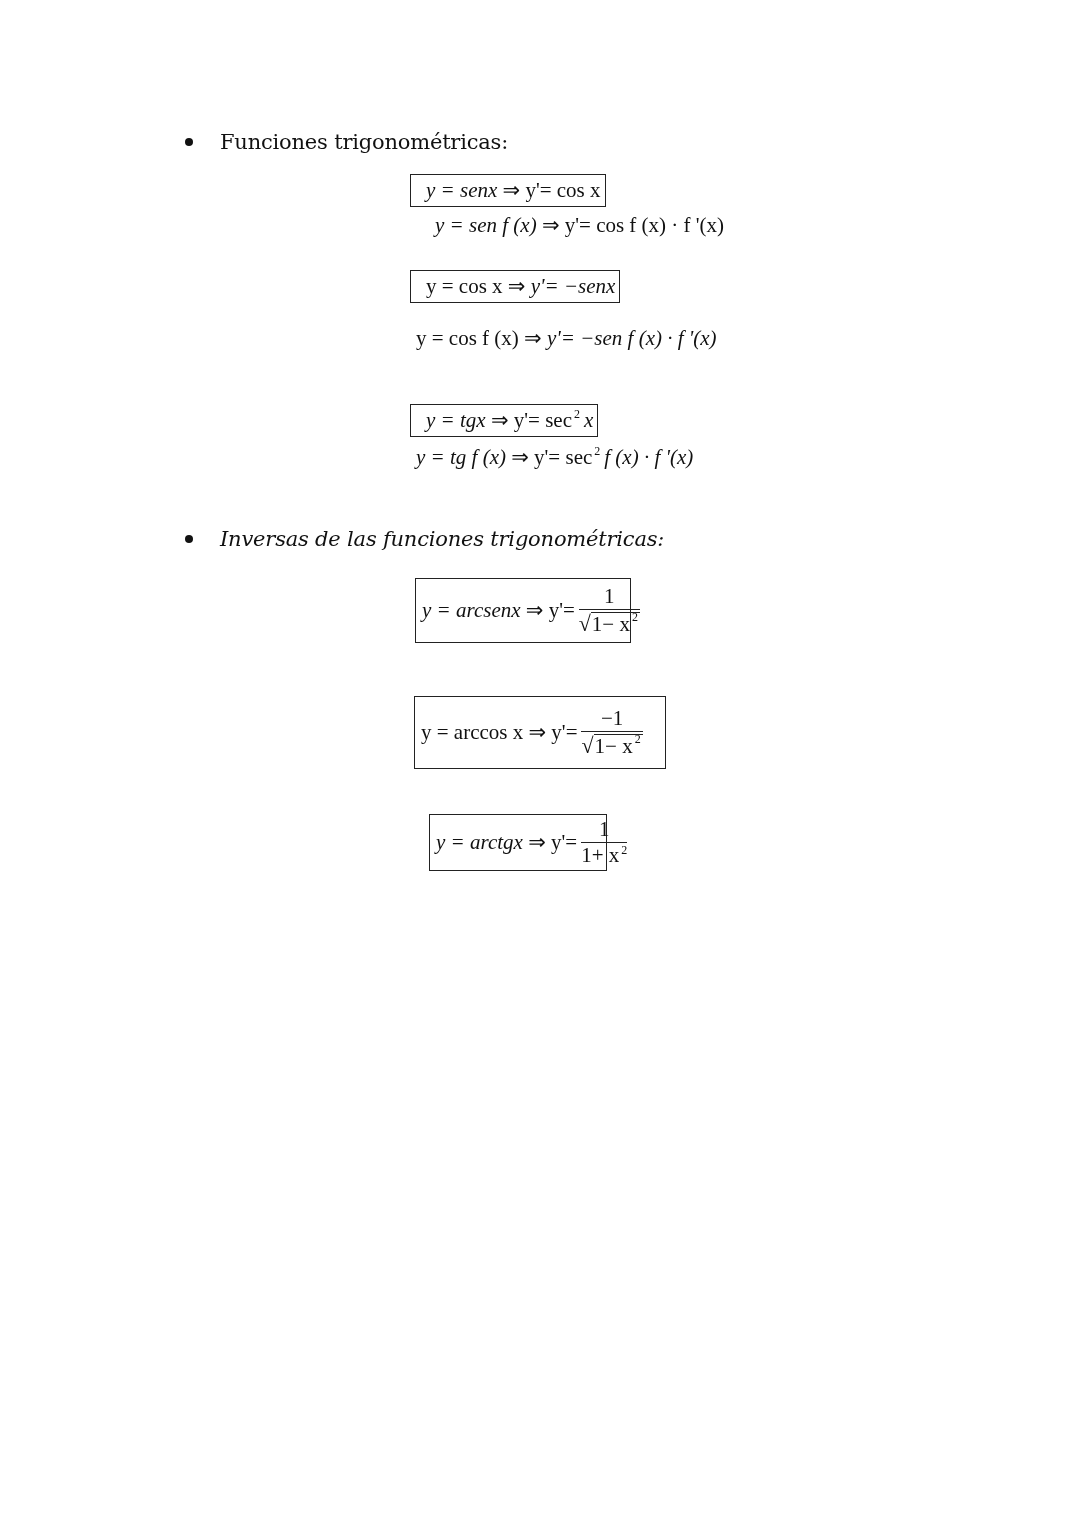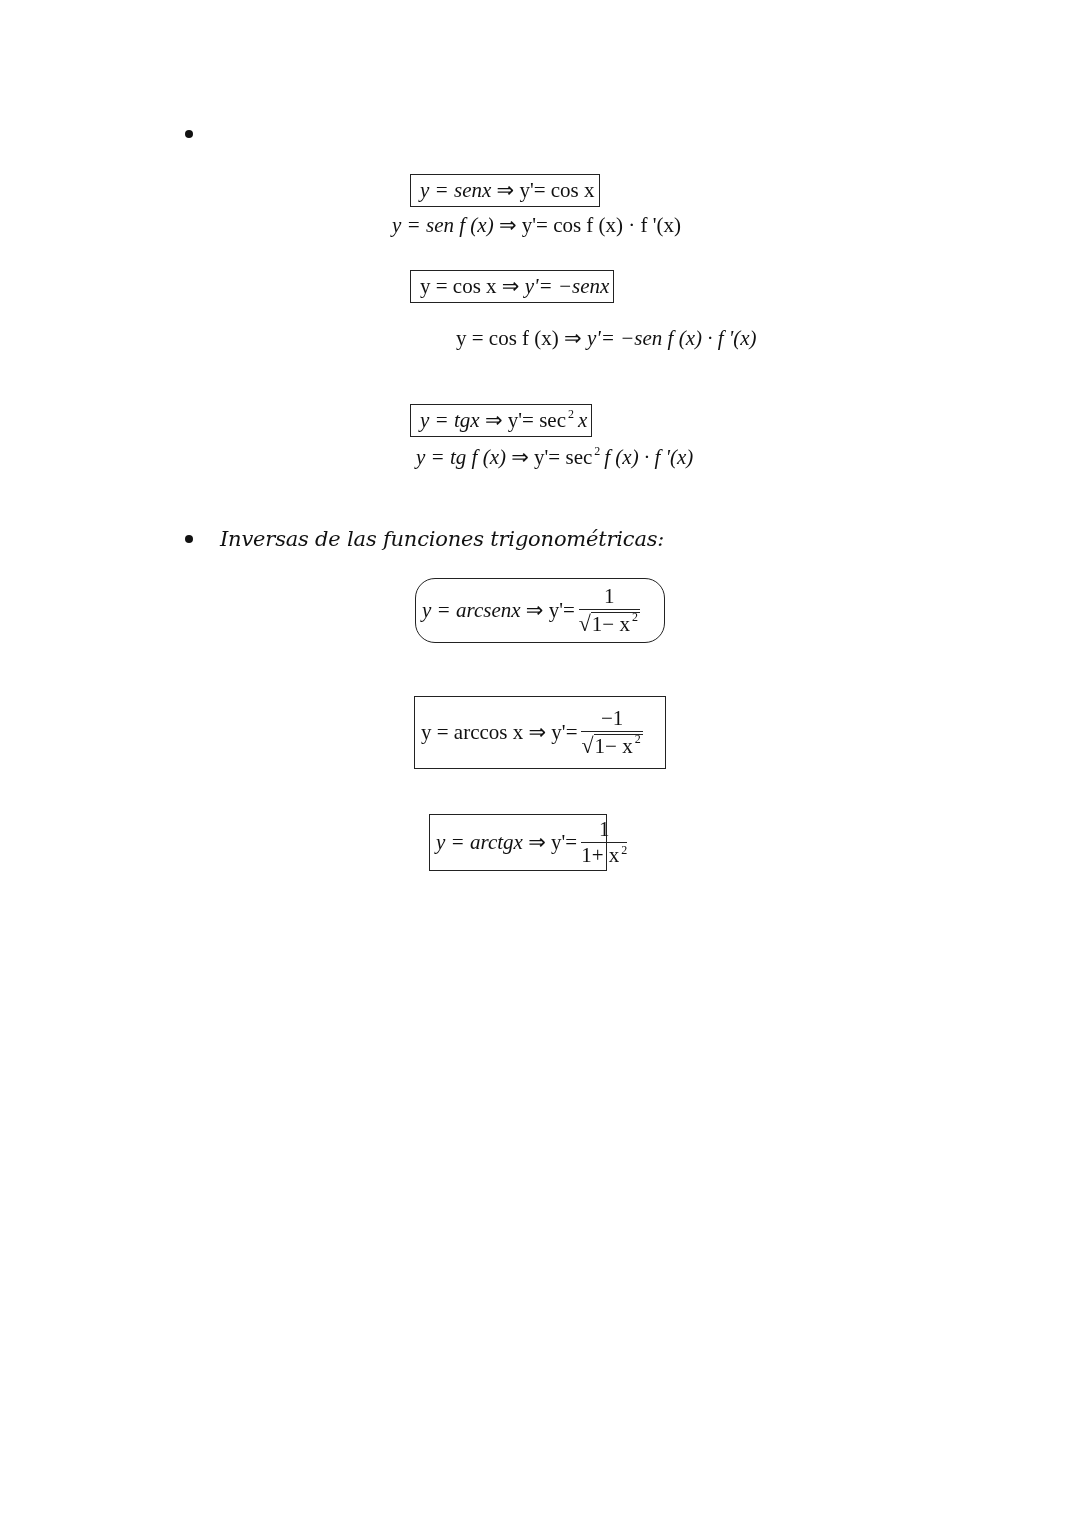--- a/index.html
+++ b/index.html
@@ -8,63 +8,64 @@
       position: absolute; left: 185px;
       font-family: "DejaVu Serif", serif; font-size: 21px; letter-spacing: -0.2px;
       display: flex; align-items: center;
     }
     .bullet { display: inline-block; width: 8px; height: 8px; border-radius: 50%; background: #111; margin-right: 27px; }
     .f {
       position: absolute; font-family: "Liberation Serif", serif; font-size: 21px;
       white-space: nowrap; line-height: 1;
     }
     .f i { font-style: italic; }
-    .boxed { border: 1.5px solid #222; padding: 3px 4px 4px 9px; }
+    .boxed { border: 1.5px solid #222; padding: 3px 4px 4px 15px; }
     .sup { font-size: 12px; position: relative; top: -9px; margin-left: 2px; margin-right: 4px; }
     .fbox {
       position: absolute; border: 1.5px solid #222; box-sizing: border-box;
       font-family: "Liberation Serif", serif; font-size: 21px; white-space: nowrap;
       display: flex; align-items: center; padding-left: 6px;
     }
     .frac { display: inline-flex; flex-direction: column; align-items: center; margin-left: 4px; }
     .frac .num { padding: 0 4px 2px; line-height: 1; }
     .frac .bar { border-top: 1.3px solid #222; align-self: stretch; }
     .frac .den { line-height: 1; padding-top: 2px; display: flex; align-items: flex-end; }
     .rad { font-size: 22px; margin-right: 0; }
     .radbody { border-top: 1.2px solid #222; padding: 1px 2px 0 1px; }
     .den .sup { top: -10px; margin-right: 0; }
   </style>
 </head>
 <body>
 
 <div class="heading" style="top:130px;">
   <span class="bullet"></span>
+  <span>Funciones trigonométricas:</span>
 </div>
 
 <div class="f" style="left:410px; top:180px;">
   <span class="boxed">
     <i>y = senx</i>
     <span>⇒</span>
     <span>y'= cos x</span>
   </span>
 </div>
-<div class="f" style="left:392px; top:215px;">
+<div class="f" style="left:435px; top:215px;">
   <i>y = sen f (x)</i>
   <span>⇒</span>
   <span>y'= cos f (x) · f '(x)</span>
 </div>
 
 <div class="f" style="left:410px; top:276px;">
   <span class="boxed">
     <span>y = cos x</span>
     <span>⇒</span>
     <i>y'= −senx</i>
   </span>
 </div>
-<div class="f" style="left:416px; top:328px;margin-left:40px;">
+<div class="f" style="left:416px; top:328px;">
   <span>y = cos f (x)</span>
   <span>⇒</span>
   <i>y'= −sen f (x) · f '(x)</i>
 </div>
 
 <div class="f" style="left:410px; top:410px;">
   <span class="boxed">
     <i>y = tgx</i>
     <span>⇒</span>
     <span>y'= sec</span><span class="sup">2</span><i>x</i>
@@ -74,21 +75,21 @@
   <i>y = tg  f (x)</i>
   <span>⇒</span>
   <span>y'= sec</span><span class="sup">2</span><i>f (x) · f '(x)</i>
 </div>
 
 <div class="heading" style="top:527px;font-style:italic;">
   <span class="bullet"></span>
   <span>Inversas de las funciones trigonométricas:</span>
 </div>
 
-<div class="fbox" style="left:415px; top:578px; width:250px; height:65px;border-radius:20px;">
+<div class="fbox" style="left:415px; top:578px; width:216px; height:65px;">
   <i>y = arcsenx</i>&nbsp;
   <span>⇒</span>&nbsp;
   <span>y'=</span>
   <span class="frac">
     <span class="num">1</span>
     <span class="bar"></span>
     <span class="den">
       <span class="rad">√</span>
       <span class="radbody"><span>1− x</span><span class="sup">2</span></span>
     </span>

